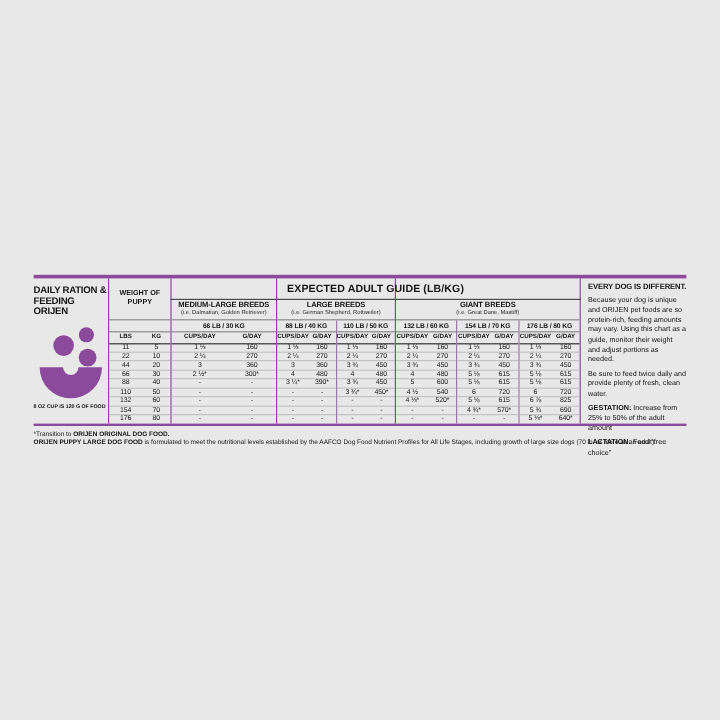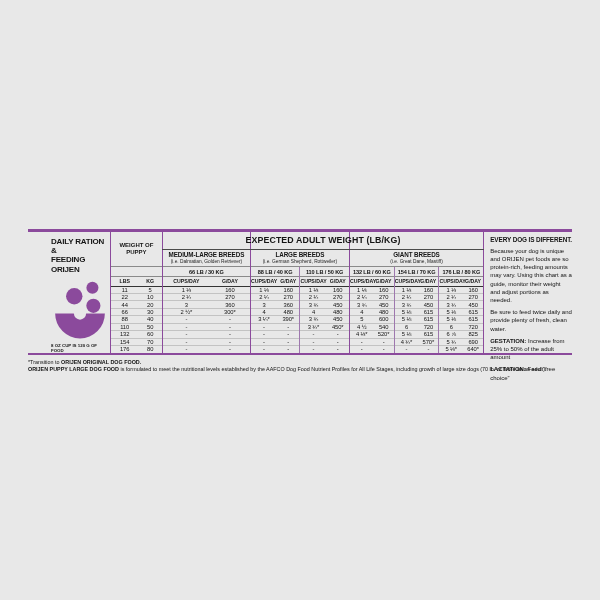--- a/index.html
+++ b/index.html
@@ -1,21 +1,21 @@
 <!DOCTYPE html>
 <html><head>
 <meta charset="utf-8">
 <style>
   :root{ --accent:#8b4a9c; --bg:#e8e8e8; --thin:#8a8a8a; --dark:#333; --rowline:#c3c3c3; --subline:#9e77ae; }
   html,body{ margin:0; padding:0; width:600px; height:600px; background:var(--bg);
     font-family:"Liberation Sans","DejaVu Sans",sans-serif; color:#141414; overflow:hidden; }
   *{ box-sizing:border-box; }
   .sheet{ position:absolute; left:28px; top:229px; width:544px; }
   .rule{ height:2.5px; background:var(--accent); }
-  .band{ display:flex; height:121px; align-items:stretch;margin-left:23px; }
+  .band{ display:flex; height:121px; align-items:stretch; }
 
   
   .left-panel{ width:62px; padding-top:5px; display:flex; flex-direction:column; }
   .lp-title{ font-weight:bold; font-size:8px; line-height:9.4px; letter-spacing:-0.2px; }
   .lp-icon{ margin:7px auto 0; display:block; }
   .lp-caption{ font-size:4.4px; font-weight:bold; margin-top:4px; letter-spacing:0; }
 
   
   .tbl{ position:relative; width:394px; height:121px; display:flex; }
   .title-band{ position:absolute; top:0; left:52px; right:0; height:18px;
@@ -73,21 +73,21 @@
         <circle cx="40" cy="7" r="6.3" fill="#8b4a9c"></circle>
         <circle cx="21" cy="16" r="8.6" fill="#8b4a9c"></circle>
         <circle cx="41" cy="26" r="7.4" fill="#8b4a9c"></circle>
         <path d="M1,34 A26,26 0 0 0 53,34 Z" fill="#8b4a9c"></path>
         <circle cx="27" cy="34" r="6.4" fill="#e8e8e8"></circle>
       </svg>
       <div class="lp-caption">8 OZ CUP IS 120 G OF FOOD</div>
     </div>
 
     <div class="tbl">
-      <div class="title-band">EXPECTED ADULT WEIGHT (LB/KG)</div>
+      <div class="title-band">EXPECTED ADULT GUIDE (LB/KG)</div>
       <div class="group gw" id="gw">
           <div class="gw-head">
             <span>WEIGHT OF</span>
             <span>PUPPY</span>
           </div>
           <div class="subcol">
             <div class="wt"></div>
             <div class="hdr">
               <span class="c1">LBS</span>
               <span class="c2">KG</span>

